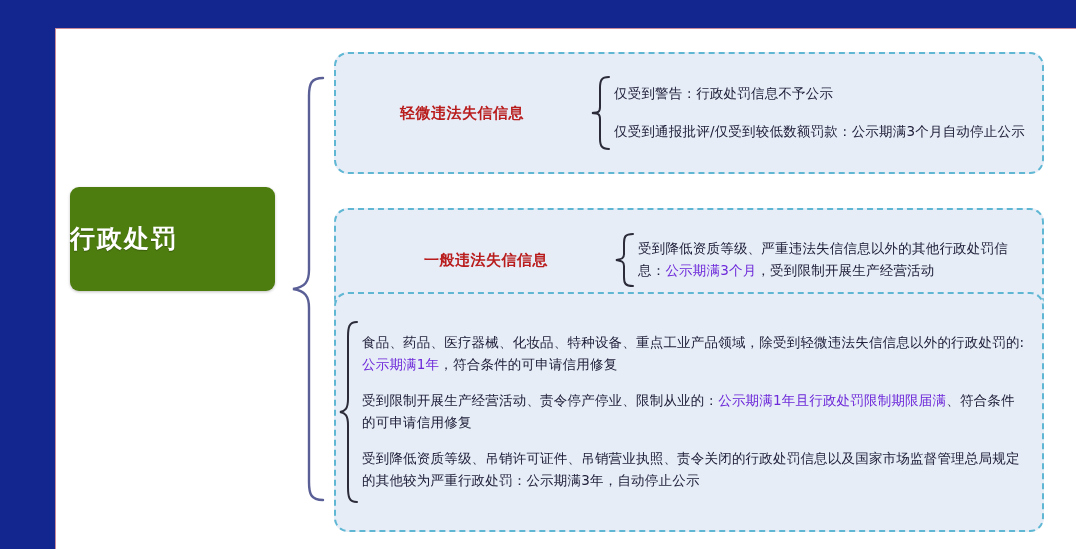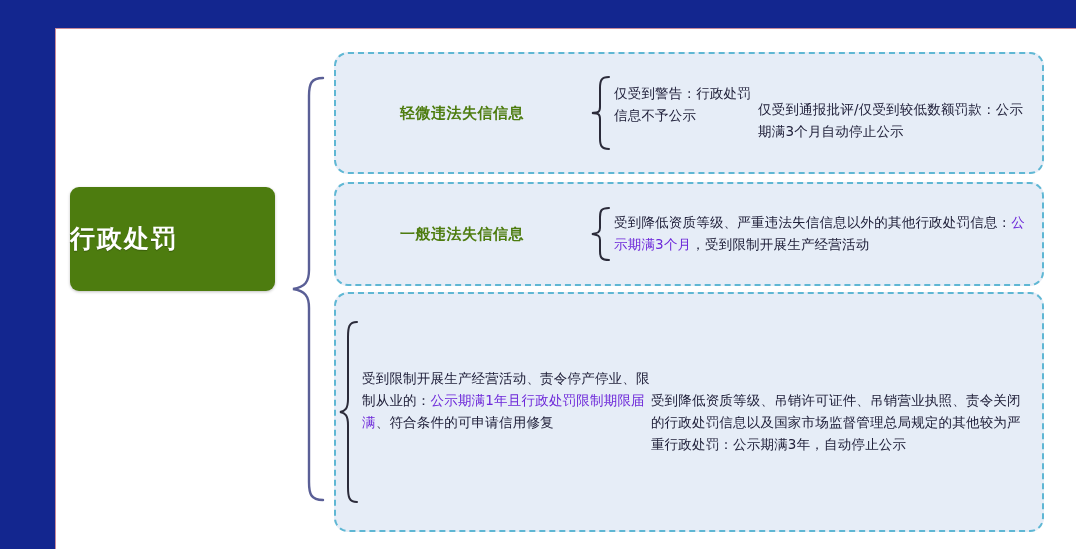--- a/index.html
+++ b/index.html
@@ -74,65 +74,65 @@
   .section {
     position: absolute;
     left: 278px;
     width: 710px;
     box-sizing: border-box;
     background: #e6edf7;
     border: 2px dashed #5fb7d4;
     border-radius: 14px;
   }
   #sec-0 { top: 23px;  height: 122px; }
-  #sec-1 { top: 153px; height: 104px;  }
+  #sec-1 { top: 179px; height: 104px; padding-left: 24px;  }
   #sec-2 { top: 263px; height: 240px; }
 
   .sec-inner {
     position: relative;
     width: 100%;
     height: 100%;
     display: flex;
     align-items: center;
   }
 
   .sec-label {
     width: 252px;
     flex: 0 0 252px;
     text-align: center;
     font-size: 15px;
     font-weight: bold;
-    color: #4d7c0f;
+    color: #b91c1c;
     letter-spacing: 0.5px;
   }
 
   .sec-brace {
     flex: 0 0 26px;
     width: 26px;
     display: flex;
     align-items: center;
     justify-content: center;
   }
 
   .sec-items {
     flex: 1 1 auto;
     padding-right: 14px;
     display: flex;
-    flex-direction: row;
+    flex-direction: column;
     justify-content: flex-end;
   }
 
   .item {
     font-size: 13.5px;
     line-height: 1.62;
     color: #20203a;
     letter-spacing: 0.2px;
   }
   #sec-0 .item + .item { margin-top: 16px; }
-  #sec-2 .item + .item { margin-top: 22px; }
+  #sec-2 .item + .item { margin-top: 14px; }
 
   .hl { color: #6d28d9; }
 
   
   #wedge {
     position: absolute;
     left: 0;
     bottom: 0;
     width: 55px;
     height: 28px;
@@ -190,20 +190,23 @@
 
     <div class="section" id="sec-2">
       <div class="sec-inner">
         <div class="sec-brace">
           <svg width="24" height="186" viewBox="0 0 24 186" preserveAspectRatio="none">
             <path d="M20 3 C12 3 11 8 11 18 L11 80 C11 90 8 92 3 93 C8 94 11 96 11 106 L11 168 C11 178 12 183 20 183" fill="none" stroke="#2b2b3a" stroke-width="2" stroke-linecap="round"></path>
           </svg>
         </div>
         <div class="sec-items">
           <div class="item">
+            <span>食品、药品、医疗器械、化妆品、特种设备、重点工业产品领域，除受到轻微违法失信信息以外的行政处罚的:</span><span class="hl">公示期满1年</span><span>，符合条件的可申请信用修复</span>
+          </div>
+          <div class="item">
             <span>受到限制开展生产经营活动、责令停产停业、限制从业的：</span><span class="hl">公示期满1年且行政处罚限制期限届满</span><span>、符合条件的可申请信用修复</span>
           </div>
           <div class="item">
             <span>受到降低资质等级、吊销许可证件、吊销营业执照、责令关闭的行政处罚信息以及国家市场监督管理总局规定的其他较为严重行政处罚：公示期满3年，自动停止公示</span>
           </div>
         </div>
       </div>
     </div>
 
   </div>

